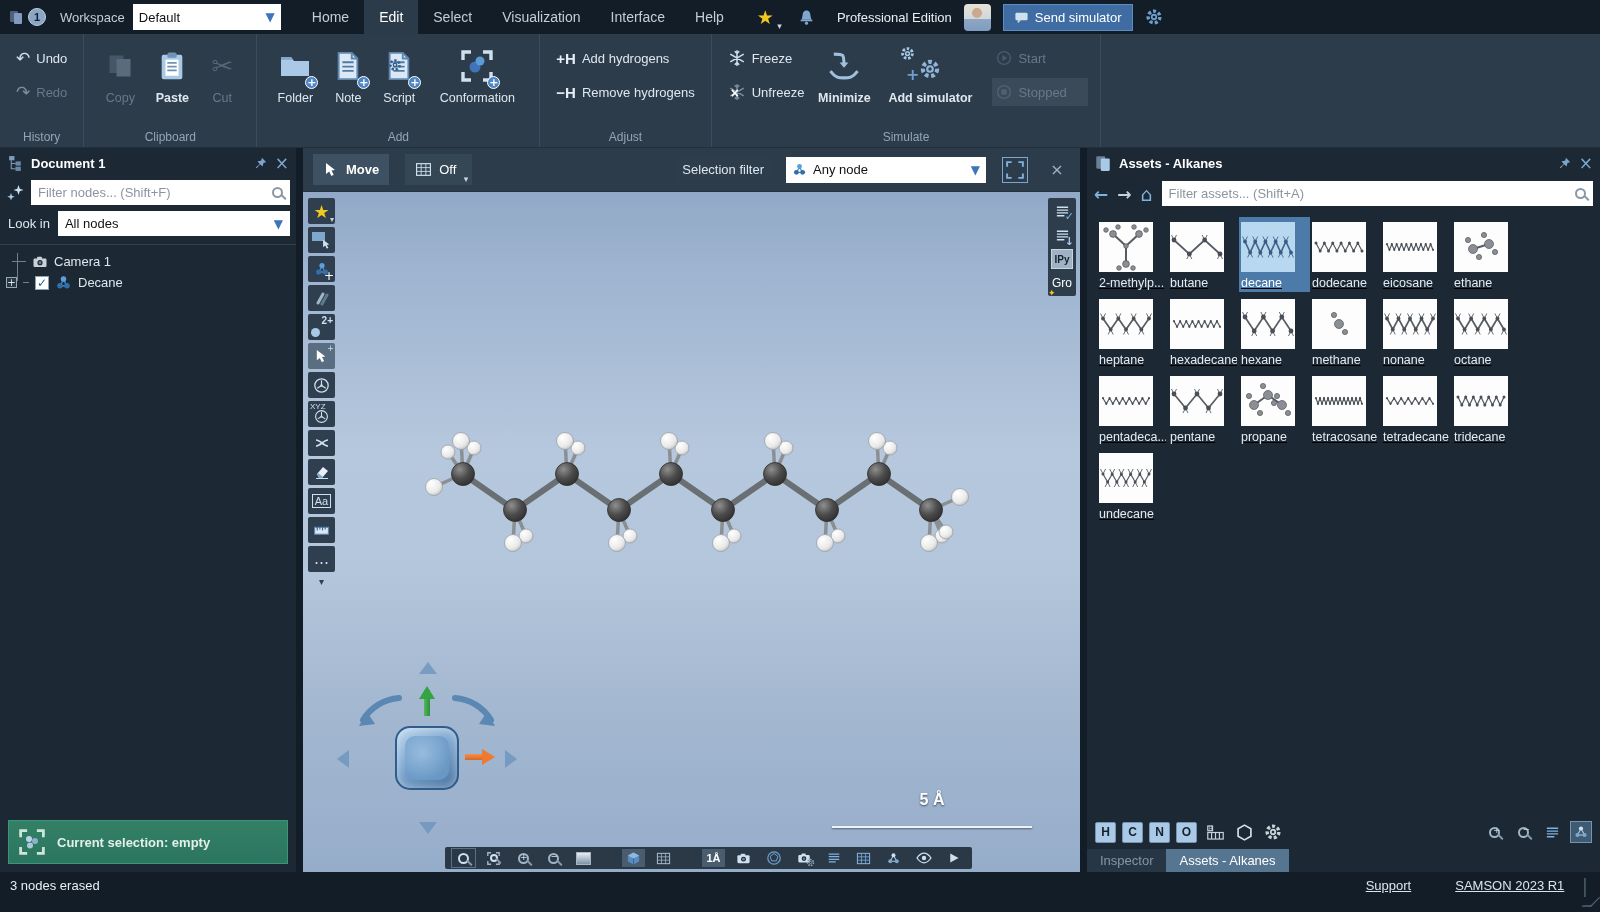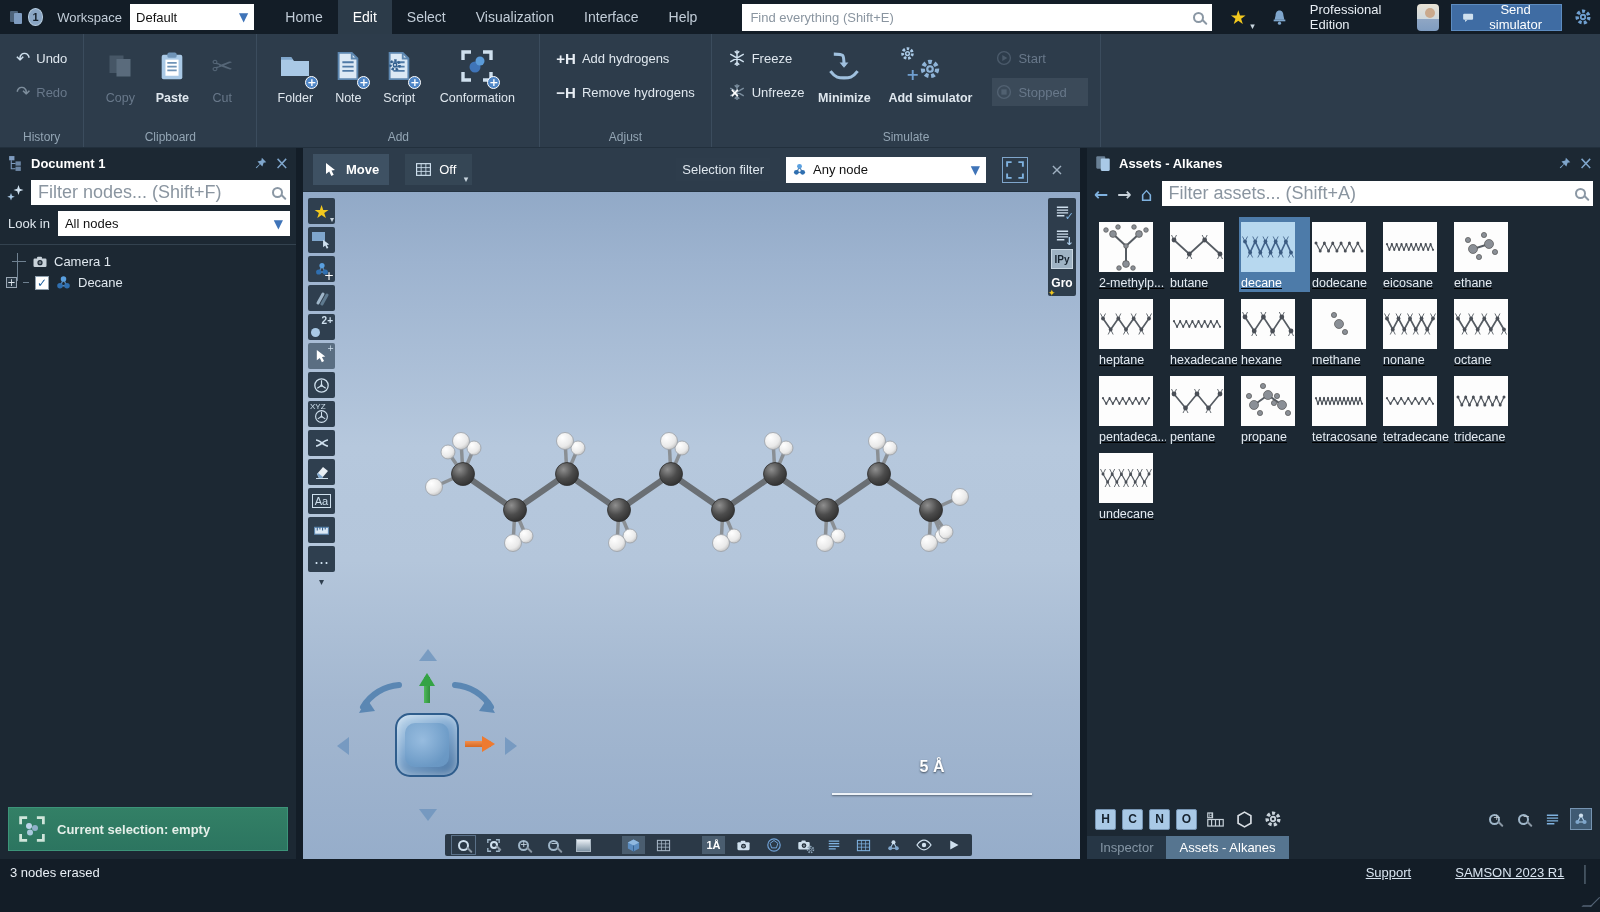--- a/index.html
+++ b/index.html
@@ -56,21 +56,21 @@
   .main{flex:1;display:flex;min-height:0;}
 
   
   .leftpanel{width:303px;background:var(--panel);border-right:7px solid var(--bar);display:flex;flex-direction:column;flex:none;}
   .phead{height:30px;display:flex;align-items:center;padding:0 7px;gap:7px;flex:none;}
   .phead .ptitle{color:#fff;font-weight:bold;font-size:13px;}
   .phead .spacer{flex:1;}
   .phead .pbtn{color:#7fa6cc;font-size:14px;display:flex;}
   .filterrow{display:flex;align-items:center;gap:5px;padding:2px 6px;flex:none;}
   .whitebox{background:#fff;height:25px;display:flex;align-items:center;padding:0 7px;flex:1;}
-  .whitebox input{border:none;outline:none;flex:1;font-size:18px;color:#333;min-width:0;}
+  .whitebox input{border:none;outline:none;flex:1;font-size:13px;color:#333;min-width:0;}
   .whitebox input::placeholder{color:#8a95a0;}
   .lookin{display:flex;align-items:center;gap:8px;padding:4px 6px 4px 8px;font-size:13px;color:var(--txt);flex:none;}
   .lookin .wsel{background:#fff;height:25px;flex:1;display:flex;align-items:center;padding:0 7px;color:#111;}
   .lookin .wsel .arrow{margin-left:auto;color:#3f74b8;font-size:12px;}
   .psep{border-top:1px solid var(--panelline);margin:4px 0;flex:none;}
   .tree{padding:2px 0 0 12px;font-size:13px;color:var(--txt);flex:1;min-height:0;position:relative;}
   .trow{display:flex;align-items:center;height:21px;gap:6px;}
   .tline{width:14px;border-top:1px solid #6f8191;flex:none;}
   .tvert{position:absolute;left:17px;top:4px;height:28px;border-left:1px solid #6f8191;}
   .texp{width:11px;height:11px;border:1px solid #9aa7b4;font-size:10px;line-height:9px;text-align:center;color:#dfe7ee;flex:none;margin-left:-6px;background:#2a3946;}
@@ -94,40 +94,40 @@
   .vtool{width:27px;height:26px;background:#2f3f4f;border:none;border-radius:2px;color:var(--icb);display:flex;align-items:center;justify-content:center;font-size:13px;position:relative;}
   .vtool.sel{background:#5a6e82;}
   .vtool .star{color:#f2c81e;font-size:18px;}
   .vtool .mini{position:absolute;right:1px;bottom:0;font-size:8px;color:#c8d4de;}
   .vtool .tiny{font-size:8px;position:absolute;left:2px;top:1px;color:var(--icb);}
   .coldrop{color:#2f3f4f;font-size:10px;margin-top:1px;}
 
   .vrighttools{position:absolute;right:4px;top:50px;display:flex;flex-direction:column;gap:4px;align-items:center;background:#2e3d4c;padding:3px;border-radius:2px;}
   .vrt{width:22px;height:20px;display:flex;align-items:center;justify-content:center;color:var(--icb);position:relative;font-size:11px;}
   .ipy{background:#9fb3c4;color:#16222e;font-weight:bold;font-size:10px;padding:2px 2px;border:1px solid #c8d6e2;}
-  .gro{color:#fff;font-weight:bold;font-size:12px;text-align:center;}
+  .gro{color:#fff;font-weight:normal;font-size:12px;text-align:center;}
   .gro .spark{position:absolute;left:-3px;bottom:-5px;color:#f2c81e;font-size:9px;}
 
   .molsvg{position:absolute;left:0;top:44px;width:760px;height:676px;}
 
   
   .gizmo{position:absolute;left:40px;bottom:28px;width:170px;height:190px;}
   .gz-cube{position:absolute;left:52px;top:72px;width:64px;height:64px;border-radius:15px;background:linear-gradient(150deg,#bcd6ec 0%,#7fa8d0 45%,#436f9e 100%);border:2px solid #2f5d8c;box-shadow:inset 0 0 10px rgba(255,255,255,.5);}
   .gz-cube::after{content:'';position:absolute;inset:8px;border-radius:10px;background:radial-gradient(circle at 40% 40%,#9cc0e2 0%,#6d9cc8 70%);opacity:.8;}
   .gz-up{position:absolute;left:81px;top:36px;width:6px;height:26px;background:linear-gradient(90deg,#4fba5a,#2f8e3c);}
   .gz-up::before{content:'';position:absolute;left:-5px;top:-12px;border:8px solid transparent;border-bottom:13px solid #34a344;}
   .gz-right{position:absolute;left:122px;top:100px;width:26px;height:6px;background:linear-gradient(180deg,#f09050,#d86820);}
   .gz-right::before{content:'';position:absolute;right:-12px;top:-5px;border:8px solid transparent;border-left:13px solid #ee7a30;}
   .gz-tri{position:absolute;width:0;height:0;border:9px solid transparent;opacity:.75;}
   .gz-tri.t{left:76px;top:8px;border-bottom:12px solid #6a92bc;border-top:none;}
   .gz-tri.b{left:76px;top:168px;border-top:12px solid #6a92bc;border-bottom:none;}
   .gz-tri.l{left:-6px;top:96px;border-right:12px solid #6a92bc;border-left:none;}
   .gz-tri.r{left:162px;top:96px;border-left:12px solid #6a92bc;border-right:none;}
 
-  .scalebar{position:absolute;right:48px;bottom:64px;width:200px;text-align:center;}
+  .scalebar{position:absolute;right:48px;bottom:44px;width:200px;text-align:center;}
   .scalebar .lbl{color:#fff;font-weight:bold;font-size:16px;text-shadow:0 1px 2px rgba(40,50,60,.8);}
   .scalebar .line{margin-top:17px;height:2px;background:#eef3f8;box-shadow:0 1px 2px rgba(40,50,60,.6);}
 
   .vbottombar{position:absolute;left:142px;bottom:3px;height:22px;background:#2b3947;display:flex;align-items:center;gap:7px;padding:0 7px;border-radius:2px;}
   .bbt{width:23px;height:18px;display:flex;align-items:center;justify-content:center;color:var(--icb);font-size:11px;position:relative;}
   .bbt.sel{background:#4a5d6f;margin-left:20px;}
   .gradsq{width:15px;height:13px;background:linear-gradient(180deg,#e8eef4,#7f93a4);border:1px solid #a9b6c2;}
 
   
   .rightpanel{width:520px;background:var(--panel);border-left:7px solid var(--bar);display:flex;flex-direction:column;flex:none;}
@@ -143,21 +143,21 @@
   .abottom{display:flex;align-items:center;gap:7px;padding:6px 8px;flex:none;margin-top:auto;}
   .elembtn{width:21px;height:21px;background:#a9c9e6;border:1px solid #7694b2;border-radius:2px;color:#16222e;font-weight:bold;font-size:12px;display:flex;align-items:center;justify-content:center;}
   .abtn{width:22px;height:22px;display:flex;align-items:center;justify-content:center;color:#c8d2da;}
   .abottom .spacer{flex:1;}
   .abtn.box{background:#3f5a73;border:1px solid #7694b2;}
   .tabsrow{display:flex;flex:none;height:23px;}
   .tab{padding:0 13px;font-size:13px;display:flex;align-items:center;color:#8596a5;background:#263645;}
   .tab.active{background:#567590;color:#fff;}
 
   
-  .statusbar{height:53px;background:var(--bar);display:flex;align-items:flex-start;padding:6px 10px 0;flex:none;position:relative;}
+  .statusbar{height:40px;background:var(--bar);display:flex;align-items:flex-start;padding:6px 10px 0;flex:none;position:relative;}
   .statusmsg{color:#e8eef4;font-size:13px;}
   .statusbar .spacer{flex:1;}
   .slink{color:#d8e4f0;font-size:13px;text-decoration:underline;margin-left:44px;}
   .sdiv{color:#5a6b79;margin-left:16px;}
   .grip{position:absolute;right:3px;bottom:4px;width:12px;height:12px;border-right:2px solid #6f8196;border-bottom:2px solid #6f8196;transform:skew(-45deg) scale(.8);opacity:.7;}
 
   svg.ic{display:block;}
 </style>
 </head>
 <body>
@@ -328,24 +328,20 @@
     </div>
     <div class="menus">
 
     <div class="menu-item">Home</div>
         <div class="menu-item active">Edit</div>
         <div class="menu-item">Select</div>
         <div class="menu-item">Visualization</div>
         <div class="menu-item">Interface</div>
         <div class="menu-item">Help</div>
       </div>
-    <div class="tb-search">
-      <input placeholder="Find everything (Shift+E)" style="">
-      <span class="lens"></span>
-    </div>
     <span class="tb-star g"><span>★</span><span class="mini g">▾</span></span>
     <span class="tb-bell">
         <svg class="ic" width="17" height="17">
           <use href="#i-bell"></use>
         </svg>
       </span>
     <span class="tb-edition">Professional Edition</span>
     <span class="tb-avatar"></span>
     <button class="tb-feedback">
       <svg class="ic" width="15" height="15" style="color:#cfe0ee">

